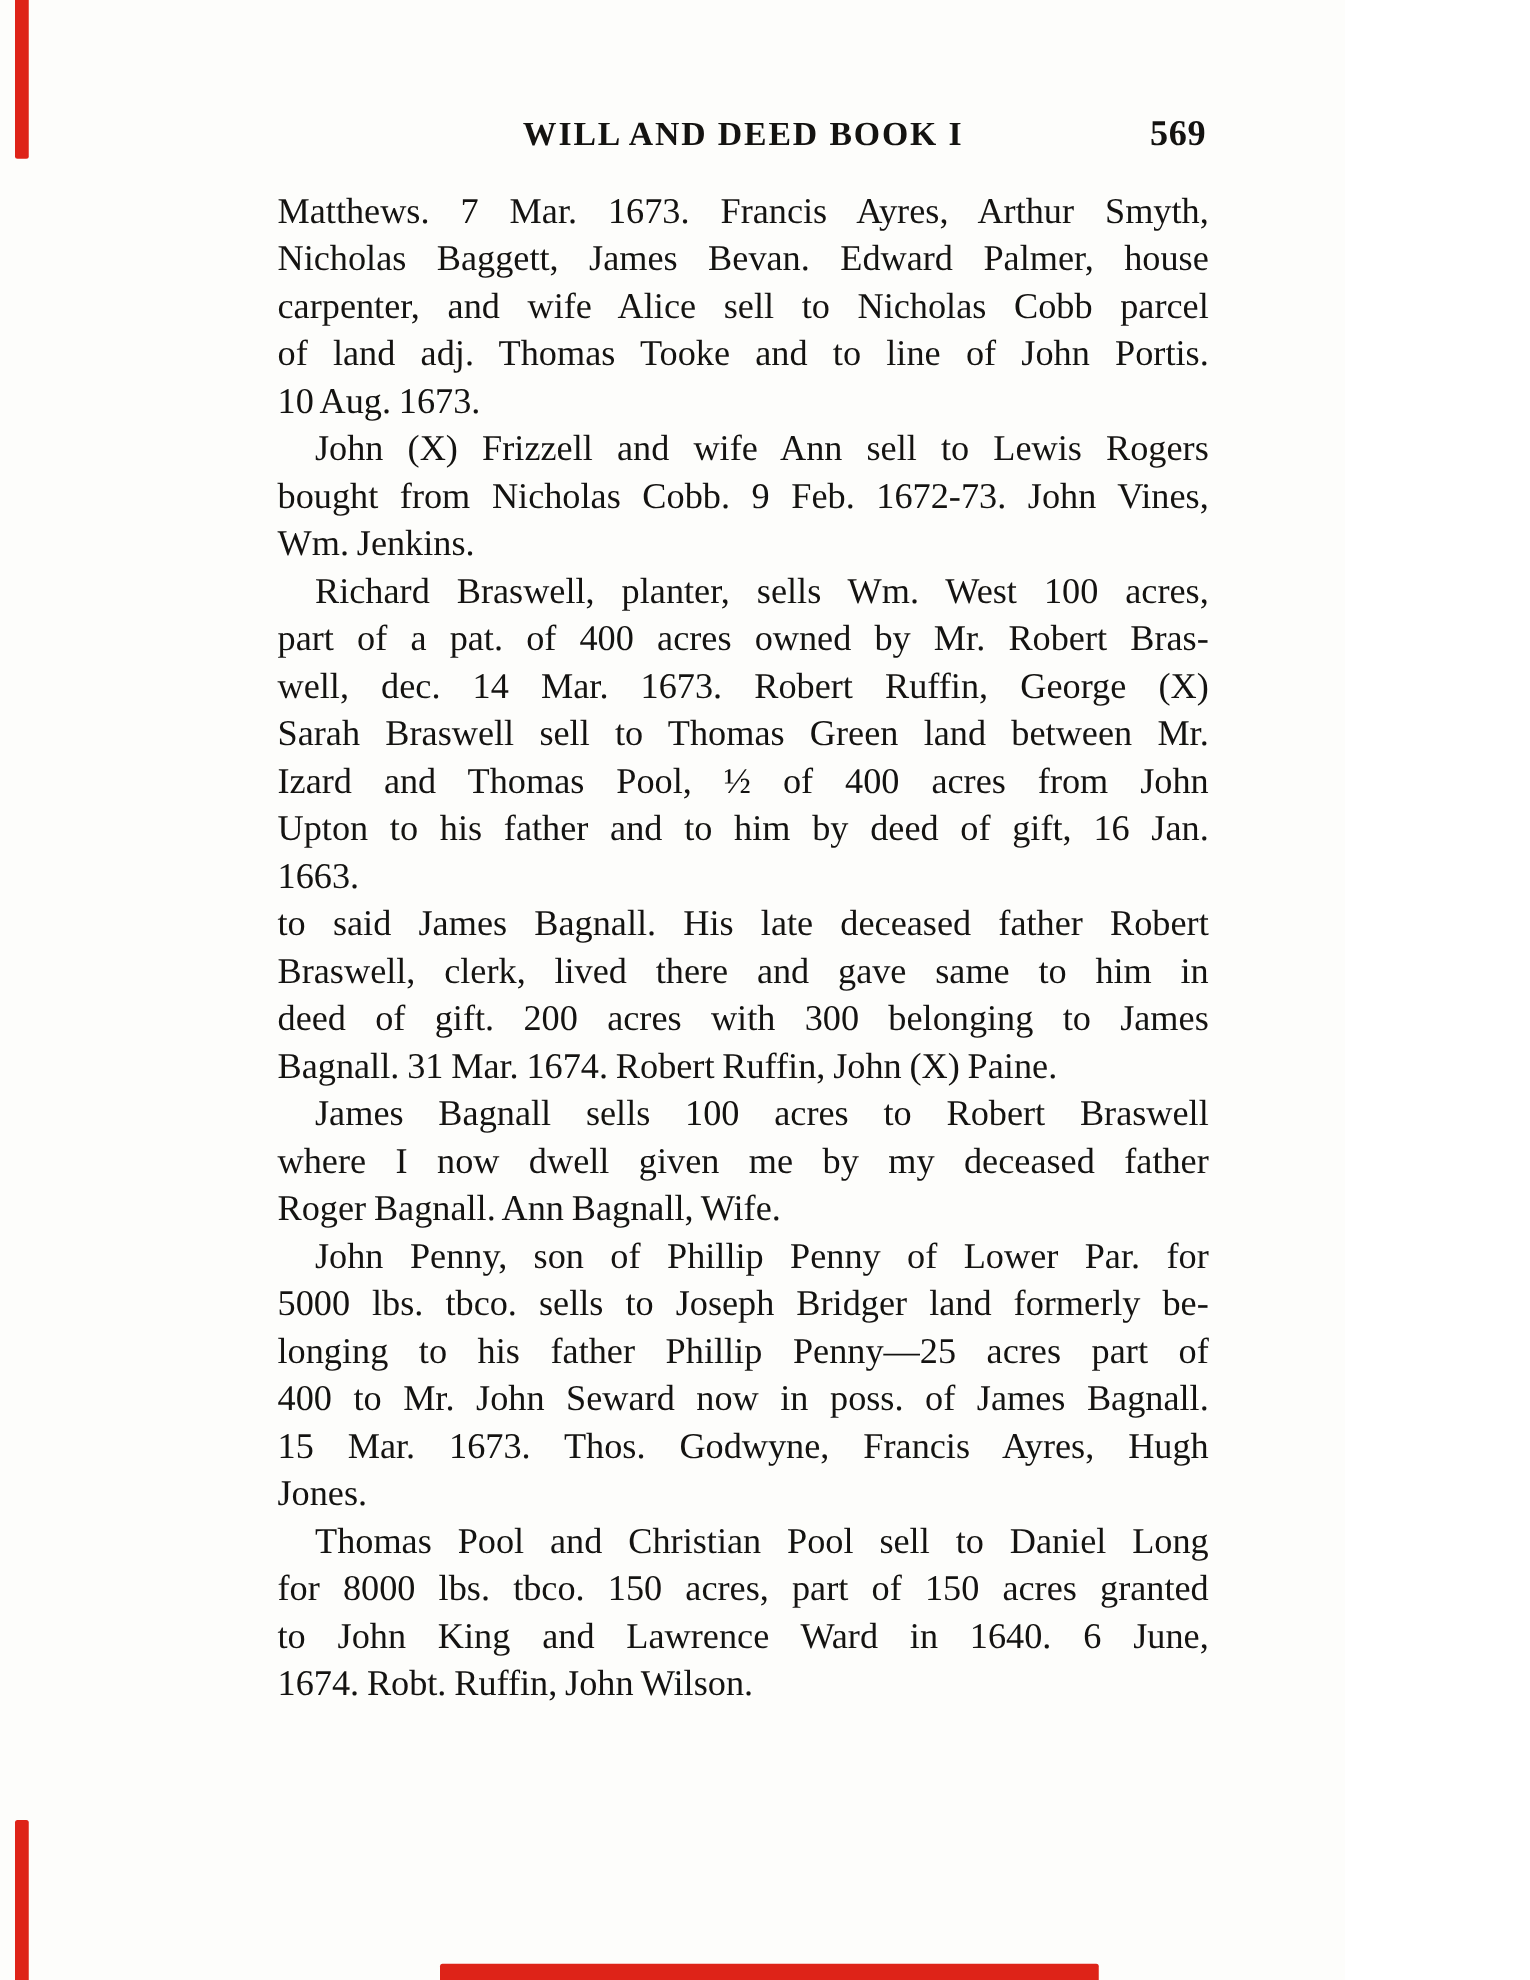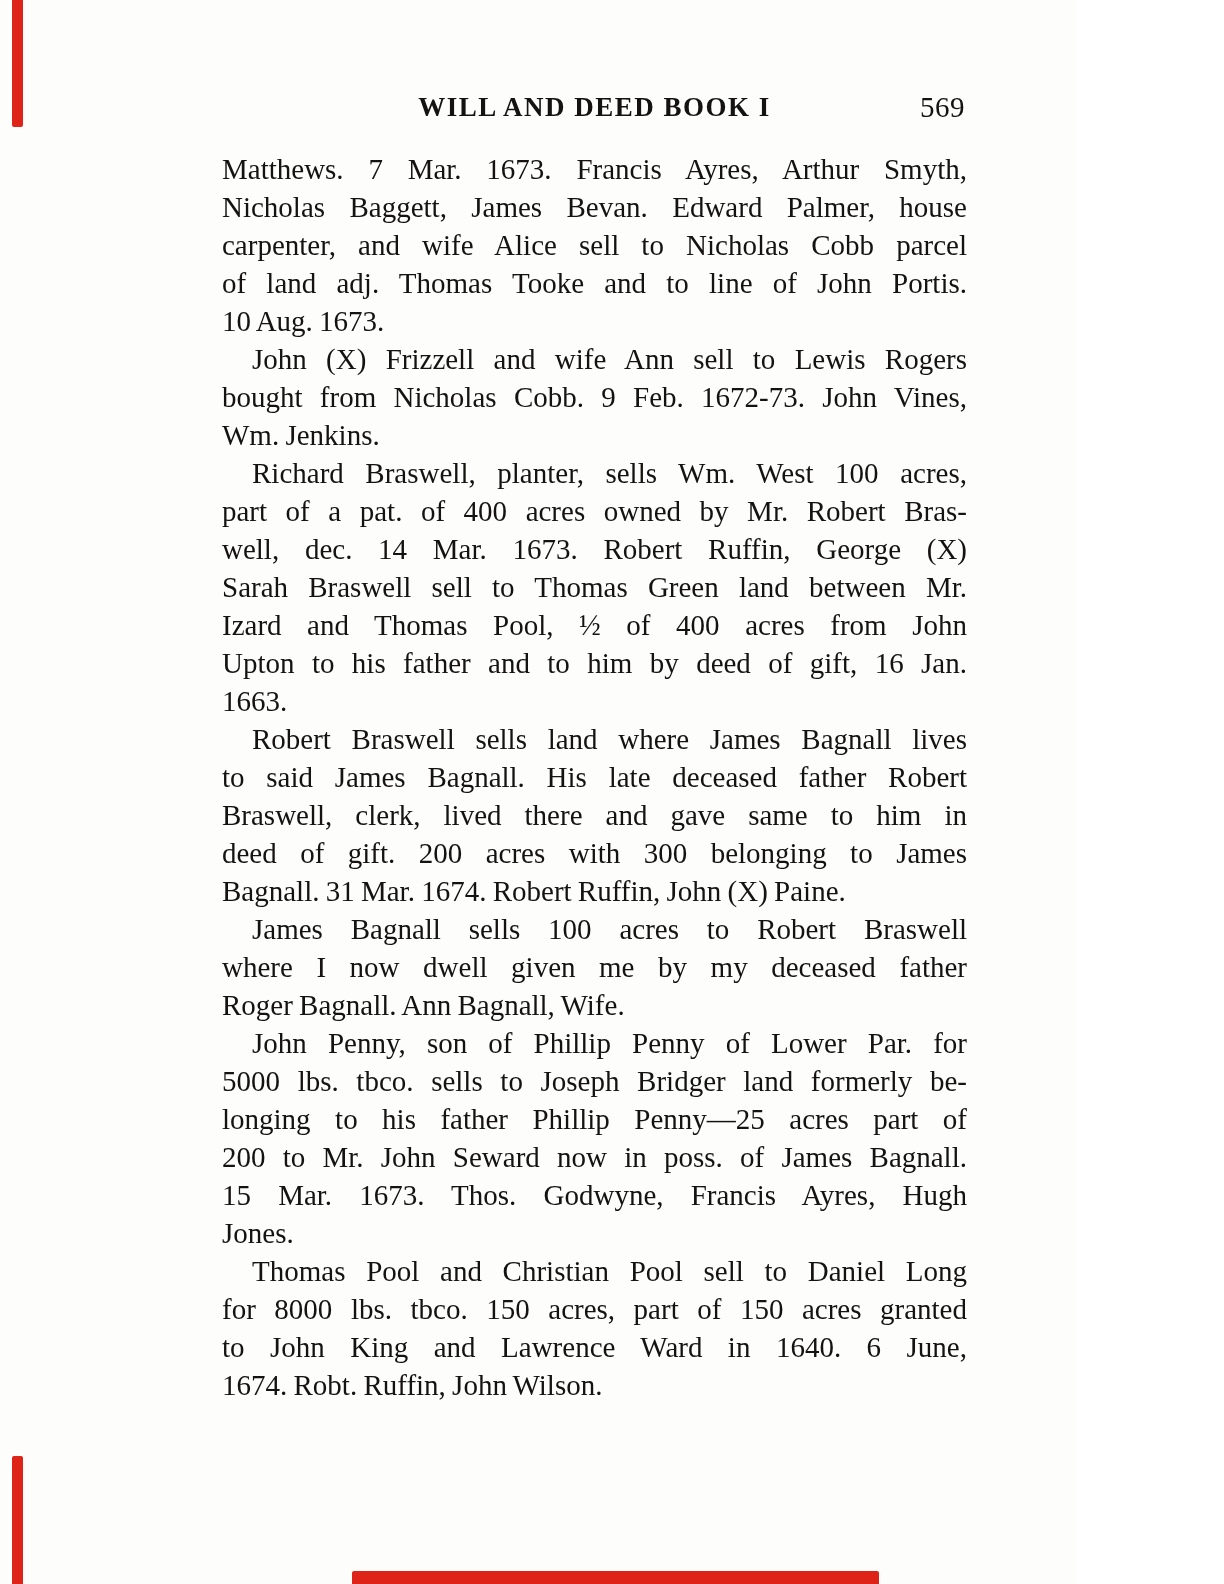--- a/index.html
+++ b/index.html
@@ -28,21 +28,21 @@
     font-weight: bold;
     font-size: 27px;
     letter-spacing: 1.5px;
     line-height: 30px;
   }
   .page-number {
     position: absolute;
     right: 2px;
     top: 0;
     font-size: 29px;
-    font-weight: normal;
+    font-weight: bold;
     line-height: 30px;
     letter-spacing: 0.5px;
   }
 
   
   .body-text {
     position: absolute;
     left: 222px;
     top: 150px;
     width: 745px;
@@ -106,36 +106,35 @@
       <div>
         <div class="pline pline-first-indent">Richard Braswell, planter, sells Wm. West 100 acres,</div>
         <div class="pline">part of a pat. of 400 acres owned by Mr. Robert Bras-</div>
         <div class="pline">well, dec. 14 Mar. 1673. Robert Ruffin, George (X)</div>
         <div class="pline">Sarah Braswell sell to Thomas Green land between Mr.</div>
         <div class="pline">Izard and Thomas Pool, ½ of 400 acres from John</div>
         <div class="pline">Upton to his father and to him by deed of gift, 16 Jan.</div>
         <div class="pline pline-last">1663.</div>
       </div>
       <div>
-        <div class="pline pline-first-indent">Robert Braswell sells land where James Bagnall lives</div>
         <div class="pline">to said James Bagnall. His late deceased father Robert</div>
         <div class="pline">Braswell, clerk, lived there and gave same to him in</div>
         <div class="pline">deed of gift. 200 acres with 300 belonging to James</div>
         <div class="pline pline-last">Bagnall. 31 Mar. 1674. Robert Ruffin, John (X) Paine.</div>
       </div>
       <div>
         <div class="pline pline-first-indent">James Bagnall sells 100 acres to Robert Braswell</div>
         <div class="pline">where I now dwell given me by my deceased father</div>
         <div class="pline pline-last">Roger Bagnall. Ann Bagnall, Wife.</div>
       </div>
       <div>
         <div class="pline pline-first-indent">John Penny, son of Phillip Penny of Lower Par. for</div>
         <div class="pline">5000 lbs. tbco. sells to Joseph Bridger land formerly be-</div>
         <div class="pline">longing to his father Phillip Penny—25 acres part of</div>
-        <div class="pline">200 to Mr. John Seward now in poss. of James Bagnall.</div>
+        <div class="pline">400 to Mr. John Seward now in poss. of James Bagnall.</div>
         <div class="pline">15 Mar. 1673. Thos. Godwyne, Francis Ayres, Hugh</div>
         <div class="pline pline-last">Jones.</div>
       </div>
       <div>
         <div class="pline pline-first-indent">Thomas Pool and Christian Pool sell to Daniel Long</div>
         <div class="pline">for 8000 lbs. tbco. 150 acres, part of 150 acres granted</div>
         <div class="pline">to John King and Lawrence Ward in 1640. 6 June,</div>
         <div class="pline pline-last">1674. Robt. Ruffin, John Wilson.</div>
       </div>
     </div>

